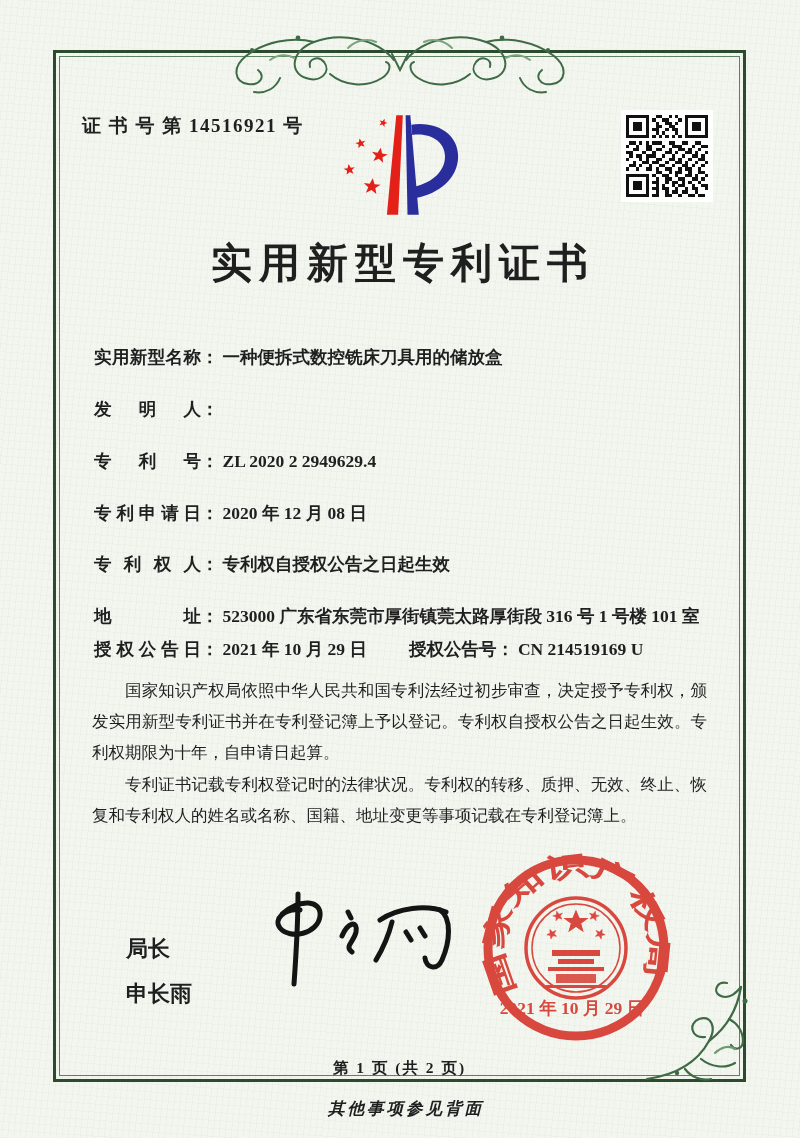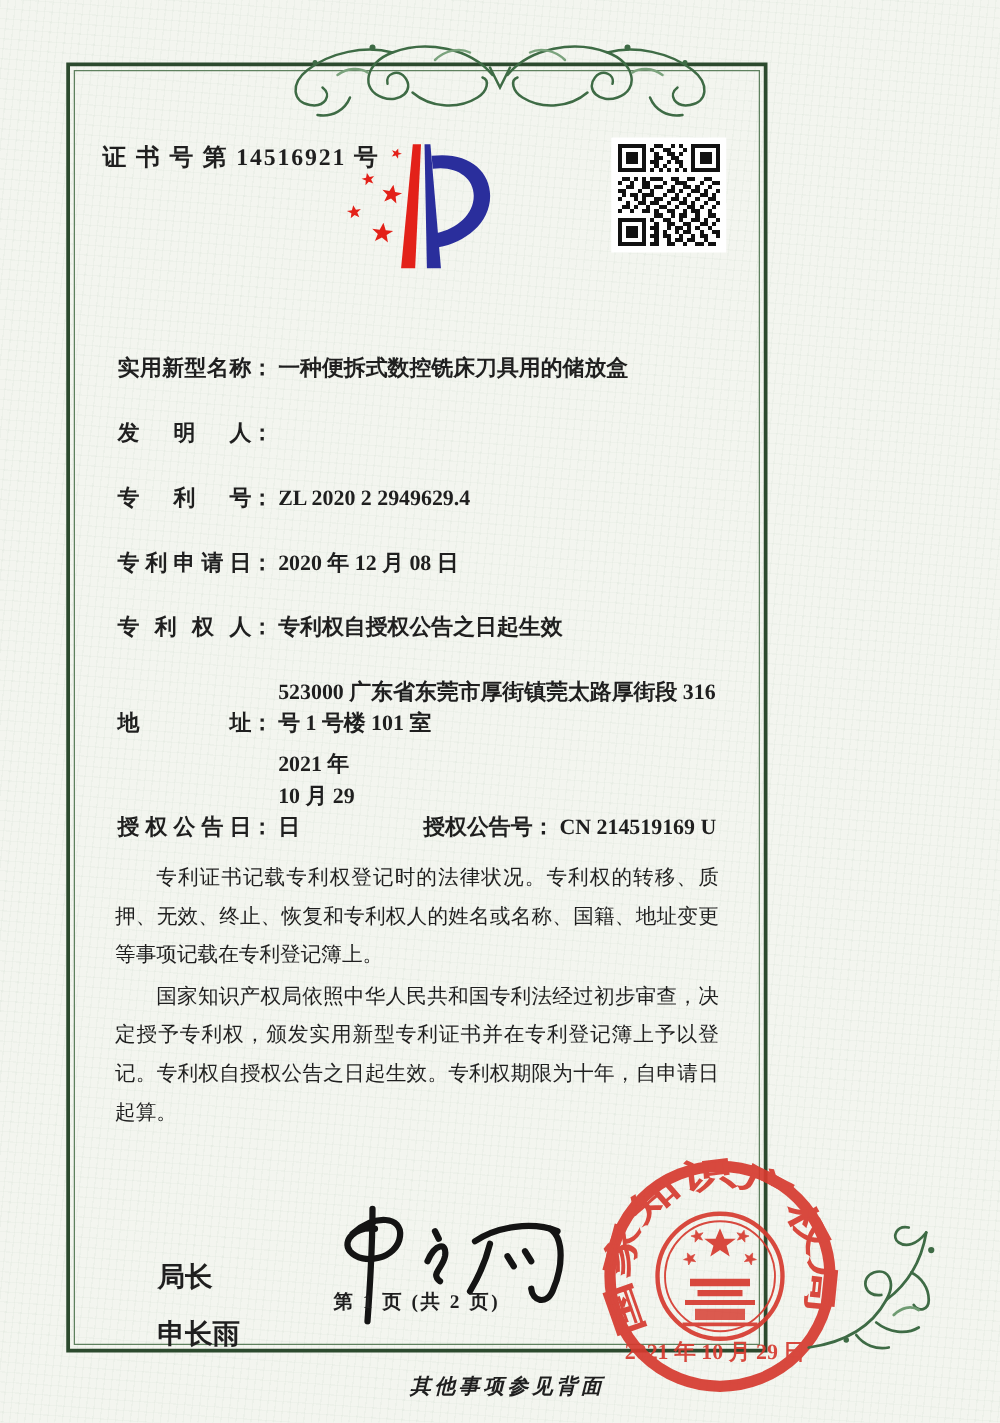--- a/index.html
+++ b/index.html
@@ -12,21 +12,21 @@
   body{
     font-family:"Liberation Serif","DejaVu Serif",serif;
     color:var(--text);
     background:
       repeating-linear-gradient(96deg, rgba(150,180,155,.07) 0 1px, transparent 1px 6px),
       repeating-linear-gradient(4deg, rgba(150,180,155,.06) 0 1px, transparent 1px 8px),
       var(--background);
     position:relative; overflow:hidden;
   }
   .frame{
-    position:absolute; left:53px; top:50px; width:561px; height:1032px;
+    position:absolute; left:53px; top:50px; width:693px; height:1032px;
     border:3px solid var(--border-green);
   }
   .frame-inner{
     position:absolute; inset:3px; border:1px solid var(--inner-green);
   }
   .content{position:absolute; inset:0; padding:0 24px;}
   .band-top{position:relative; height:120px; margin-top:55px;}
   .cert-no{
     position:absolute; left:2px; top:5px; font-size:19px; font-weight:600;
     letter-spacing:1.5px; white-space:nowrap;
@@ -46,21 +46,21 @@
   .f-row.addr{margin-bottom:8px;}
   .f-row.grant{margin-bottom:0;}
   .grant-right{display:flex; margin-left:42px; flex:0 0 auto;}
   .paras{margin-top:14px; padding:0 12px; font-size:16.5px; font-weight:500; line-height:1.87; text-align:justify;}
   .paras p{text-indent:2em; margin-bottom:2px;}
   .sig-band{position:relative; height:172px; margin-top:38px;}
   .signer{position:absolute; left:46px; top:56px; font-size:22px; font-weight:600; line-height:2.05;
           font-family:"Liberation Sans","DejaVu Sans",sans-serif;}
   .sig-hand{position:absolute; left:150px; top:14px;}
   .seal{position:absolute; left:396px; top:-22px; width:200px; height:200px;}
-  .page-no{position:absolute; left:0; right:0; bottom:27px; text-align:center; font-size:15.5px; font-weight:600; letter-spacing:2px;}
+  .page-no{position:absolute; left:0; right:0; bottom:0; text-align:center; font-size:15.5px; font-weight:600; letter-spacing:2px;}
   .back-note{position:absolute; left:12px; right:0; top:1098px; text-align:center; font-size:16.5px; font-weight:600; letter-spacing:3px; font-style:italic;}
   .orn-top{position:absolute; left:50%; transform:translateX(-50%); top:26px; z-index:3;}
   .orn-corner{position:absolute; right:44px; bottom:44px; z-index:3;}
 </style>
 </head>
 <body>
 
 <div class="orn-top">
   <svg width="440" height="74" viewBox="0 0 440 74">
     <g fill="none" stroke="var(--orn-green)" stroke-width="2" stroke-linecap="round">
@@ -143,20 +143,21 @@
                      M8 20h2v1h-2z M12 20h1v1h-1z M14 20h2v1h-2z M17 20h1v1h-1z M19 20h1v1h-1z M22 20h1v1h-1z
                      M9 21h1v1h-1z M11 21h1v1h-1z M14 21h1v1h-1z M16 21h2v1h-2z M20 21h1v1h-1z M23 21h2v1h-2z
                      M8 22h2v1h-2z M11 22h2v1h-2z M15 22h1v1h-1z M18 22h1v1h-1z M20 22h2v1h-2z M24 22h1v1h-1z
                      M9 23h1v1h-1z M12 23h1v1h-1z M14 23h2v1h-2z M17 23h2v1h-2z M21 23h1v1h-1z
                      M8 24h2v1h-2z M12 24h2v1h-2z M16 24h1v1h-1z M19 24h2v1h-2z M22 24h2v1h-2z"></path>
           </g>
         </svg>
       </div>
     </div>
 
+    <div class="title">实用新型专利证书</div>
 
     <div class="fields">
       <div class="f-row">
         <span class="f-label">实用新型名称</span>
           <span class="f-colon">：</span>
           <span class="f-value">一种便拆式数控铣床刀具用的储放盒</span>
       </div>
       <div class="f-row">
         <span class="f-label">发明人</span>
           <span class="f-colon">：</span>
@@ -187,22 +188,22 @@
           <span>2021 年 10 月 29 日</span>
         <span class="grant-right">
           <span>授权公告号</span>
             <span class="f-colon">：</span>
             <span>CN 214519169 U</span>
         </span>
       </div>
     </div>
 
     <div class="paras">
+      <p>国家知识产权局依照中华人民共和国专利法经过初步审查，决定授予专利权，颁发实用新型专利证书并在专利登记簿上予以登记。专利权自授权公告之日起生效。专利权期限为十年，自申请日起算。</p>
       <p>专利证书记载专利权登记时的法律状况。专利权的转移、质押、无效、终止、恢复和专利权人的姓名或名称、国籍、地址变更等事项记载在专利登记簿上。</p>
-      <p>国家知识产权局依照中华人民共和国专利法经过初步审查，决定授予专利权，颁发实用新型专利证书并在专利登记簿上予以登记。专利权自授权公告之日起生效。专利权期限为十年，自申请日起算。</p>
     </div>
 
     <div class="sig-band">
       <div class="signer">
         <div>局长</div>
         <div>申长雨</div>
       </div>
 
       <div class="sig-hand">
         <svg width="250" height="120" viewBox="0 0 250 120">

